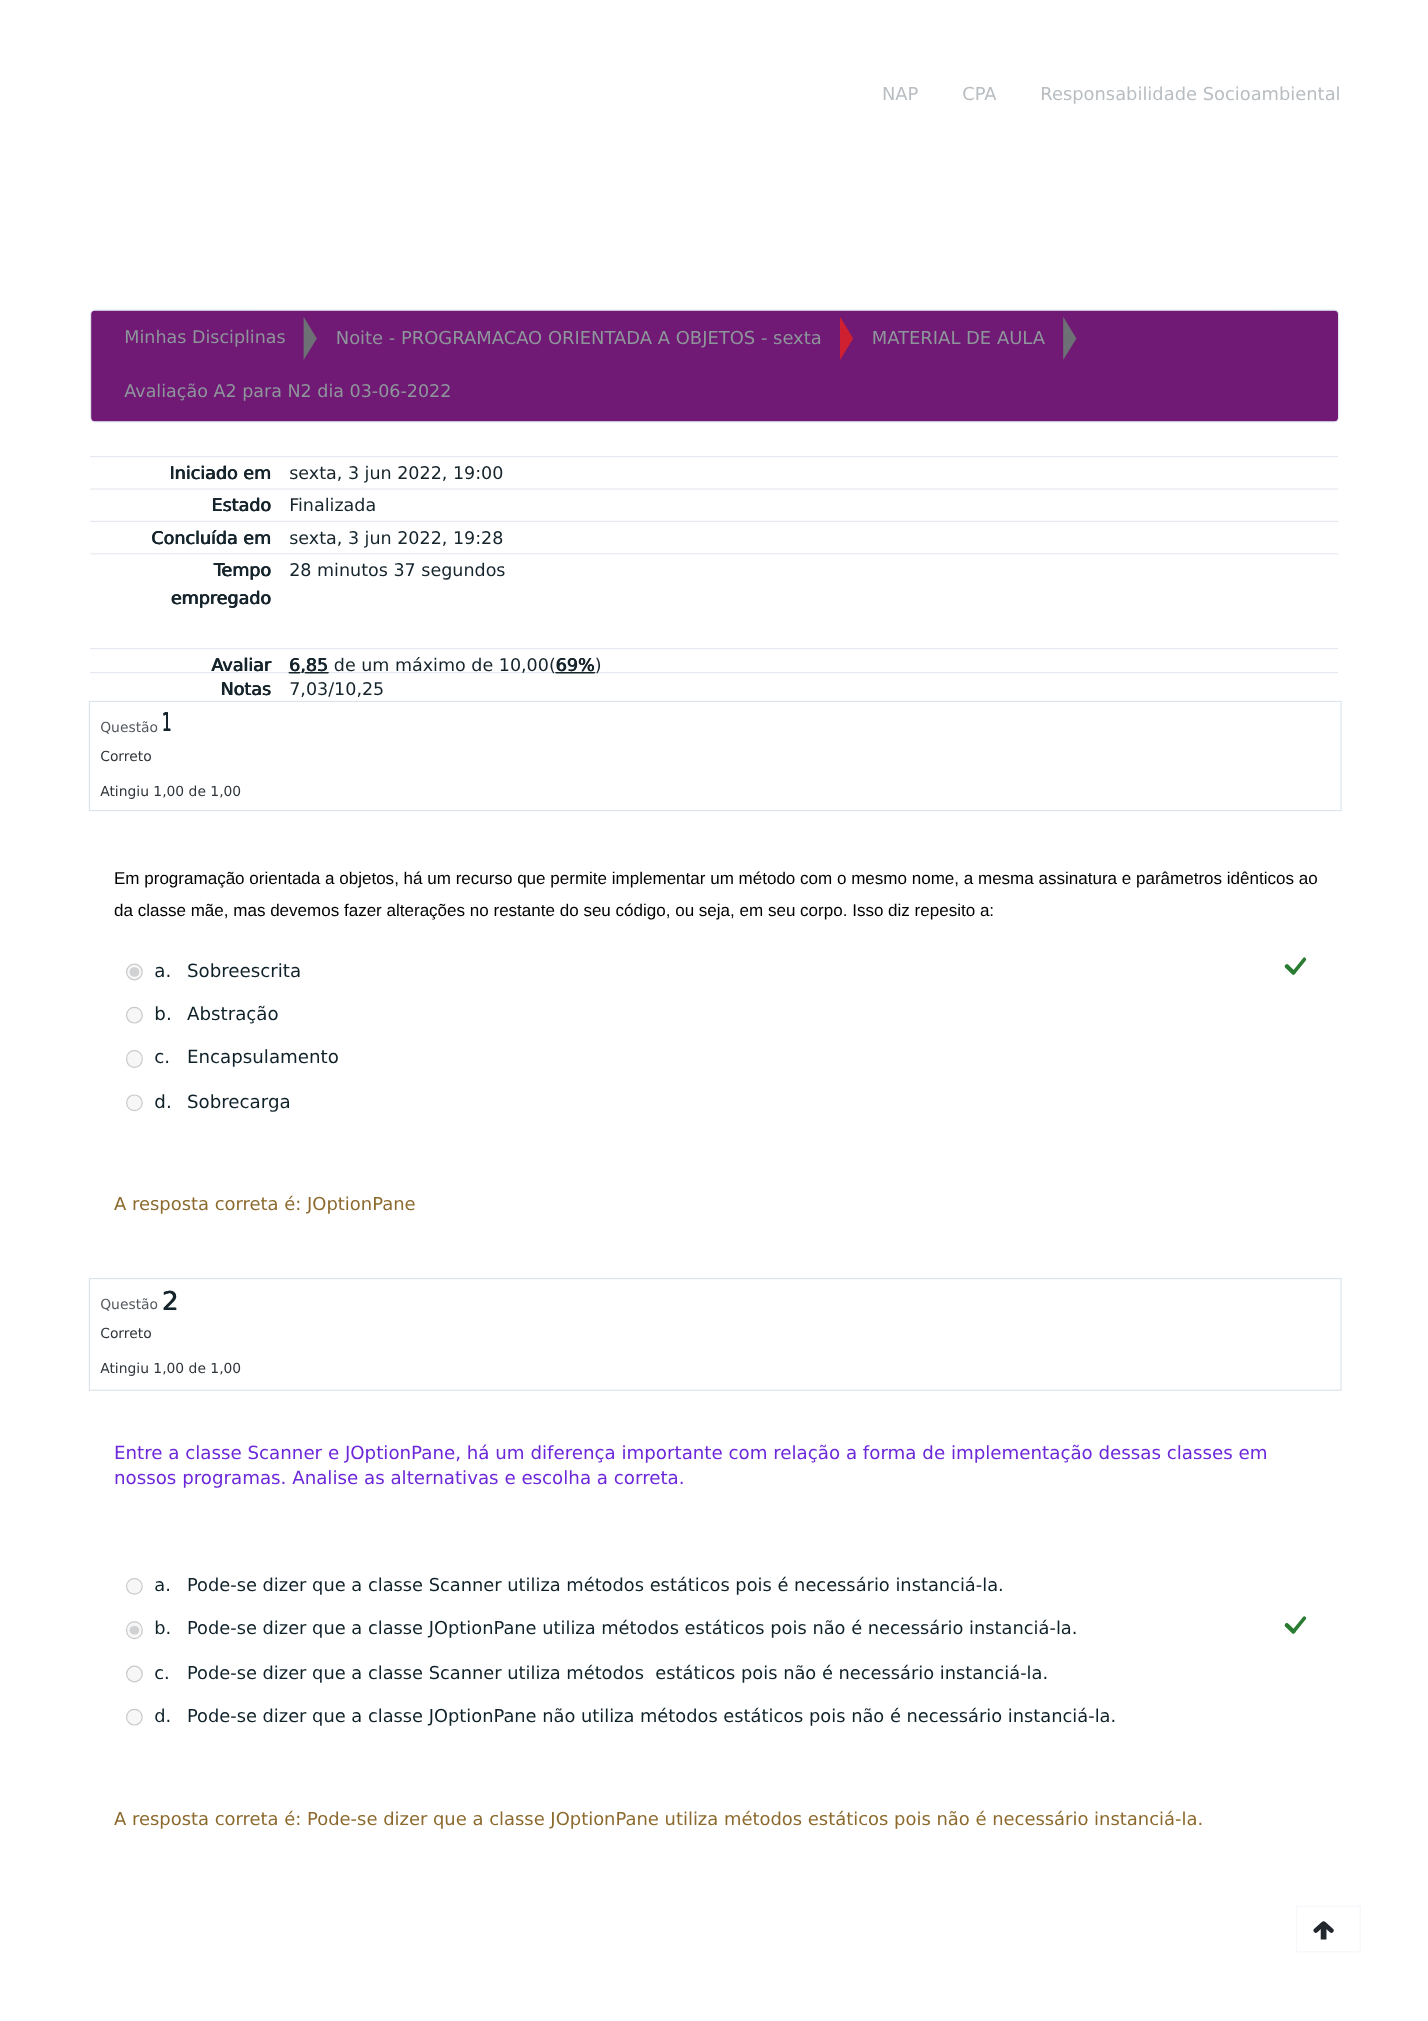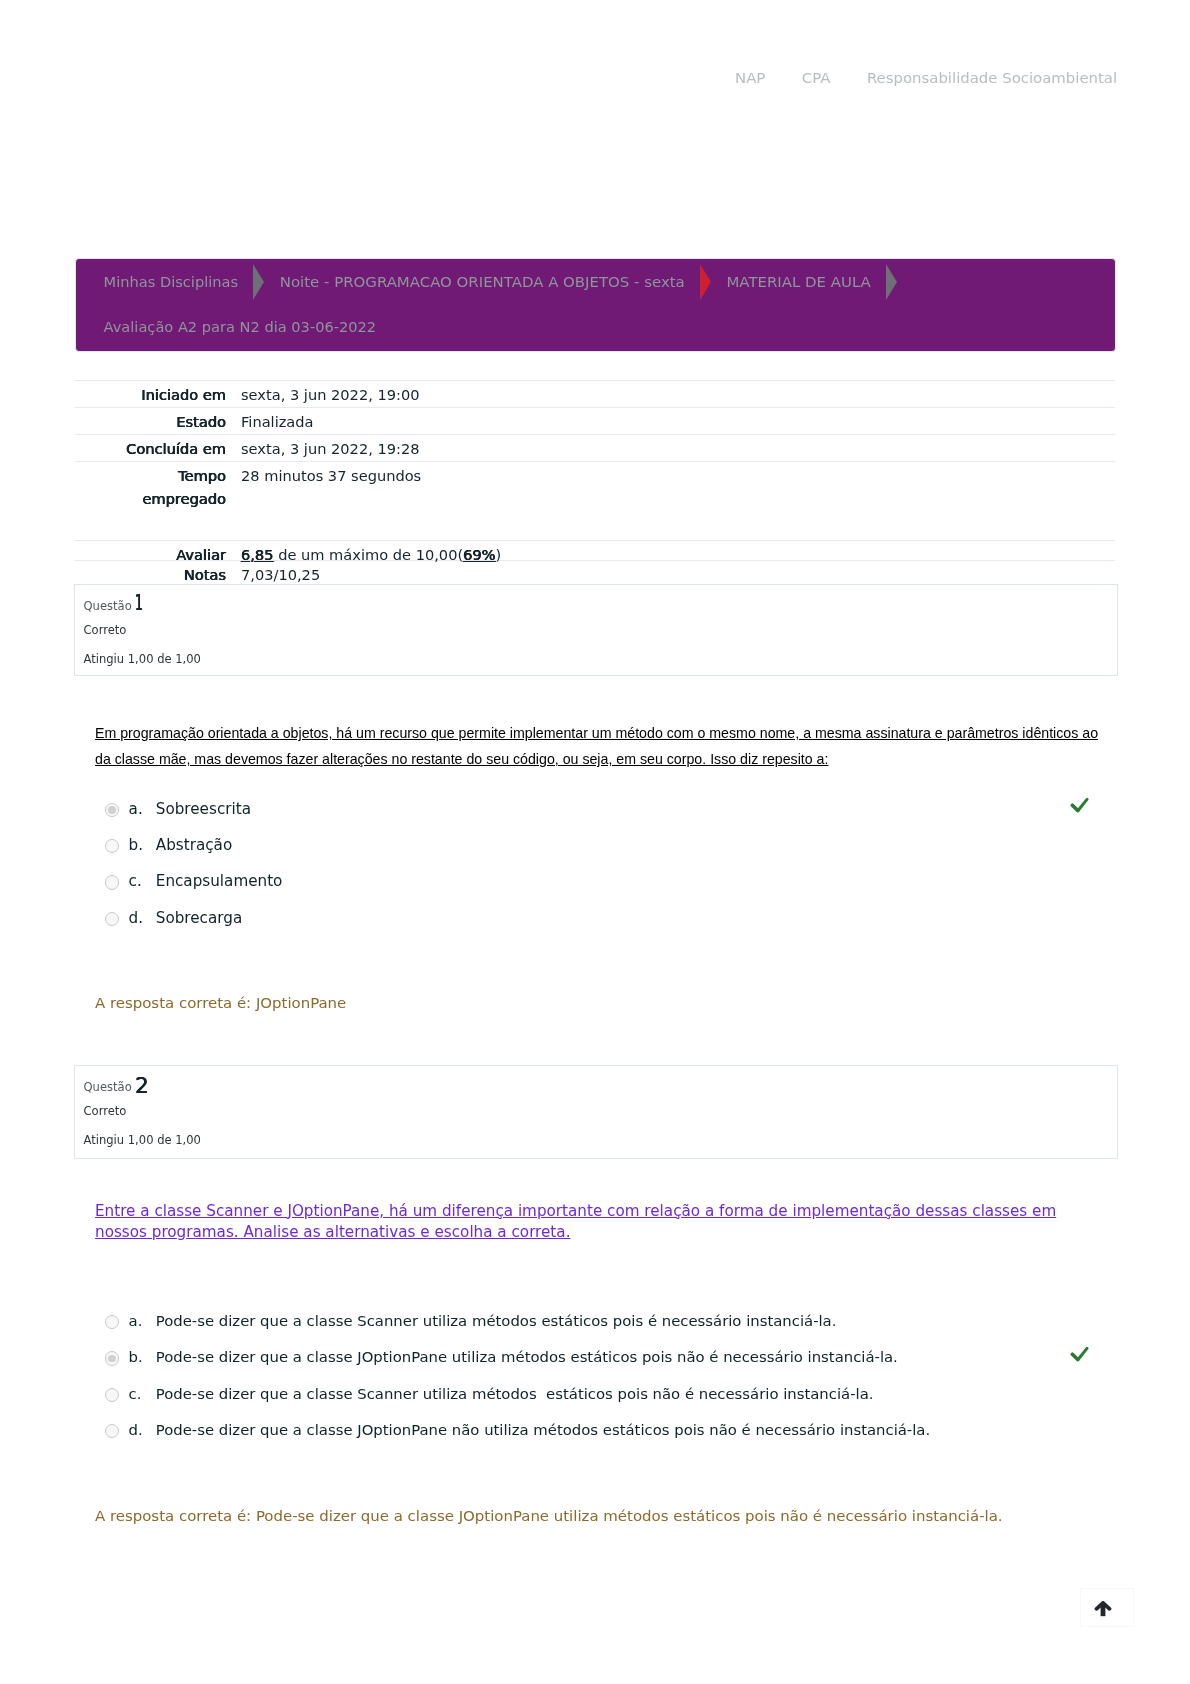--- a/index.html
+++ b/index.html
@@ -65,21 +65,21 @@
                    display:inline-block; transform-origin:left center;
                    text-shadow:0.36px 0 0 #16242c, -0.36px 0 0 #16242c; }
   #qbox1 .ln.no b { top:-8.9px; left:59.9px; transform:scaleX(0.58); }
   #qbox2 .ln.no b { top:-7.8px; left:60.1px; transform:scaleX(1.00); }
   #qbox1 { top:584px; height:92px; padding-top:16.3px; }
   #qbox2 { top:1065px; height:94px; padding-top:16.3px; }
   .qbox .st { margin-top:12.2px; }
   .qbox .gr { margin-top:17.2px; }
 
   
-  .qtext { position:absolute;text-decoration:underline; }
+  .qtext { position:absolute; }
   .qtext.f1 { left:95px; font-family:"Liberation Sans", sans-serif; font-size:14.2px; line-height:26px;
               color:#000000; width:1004px; }
   .qtext.f2 { left:95px; font-family:"DejaVu Sans", sans-serif; font-size:15.2px; line-height:21px;
               color:#6d28d9; width:965px; }
   #qtext1 { top:720px; }
   #qtext2 { top:1200.5px; }
 
   
   .answers { position:absolute; left:105px; width:1010px; color:#102229; }
   .atext { white-space:pre-wrap; }

